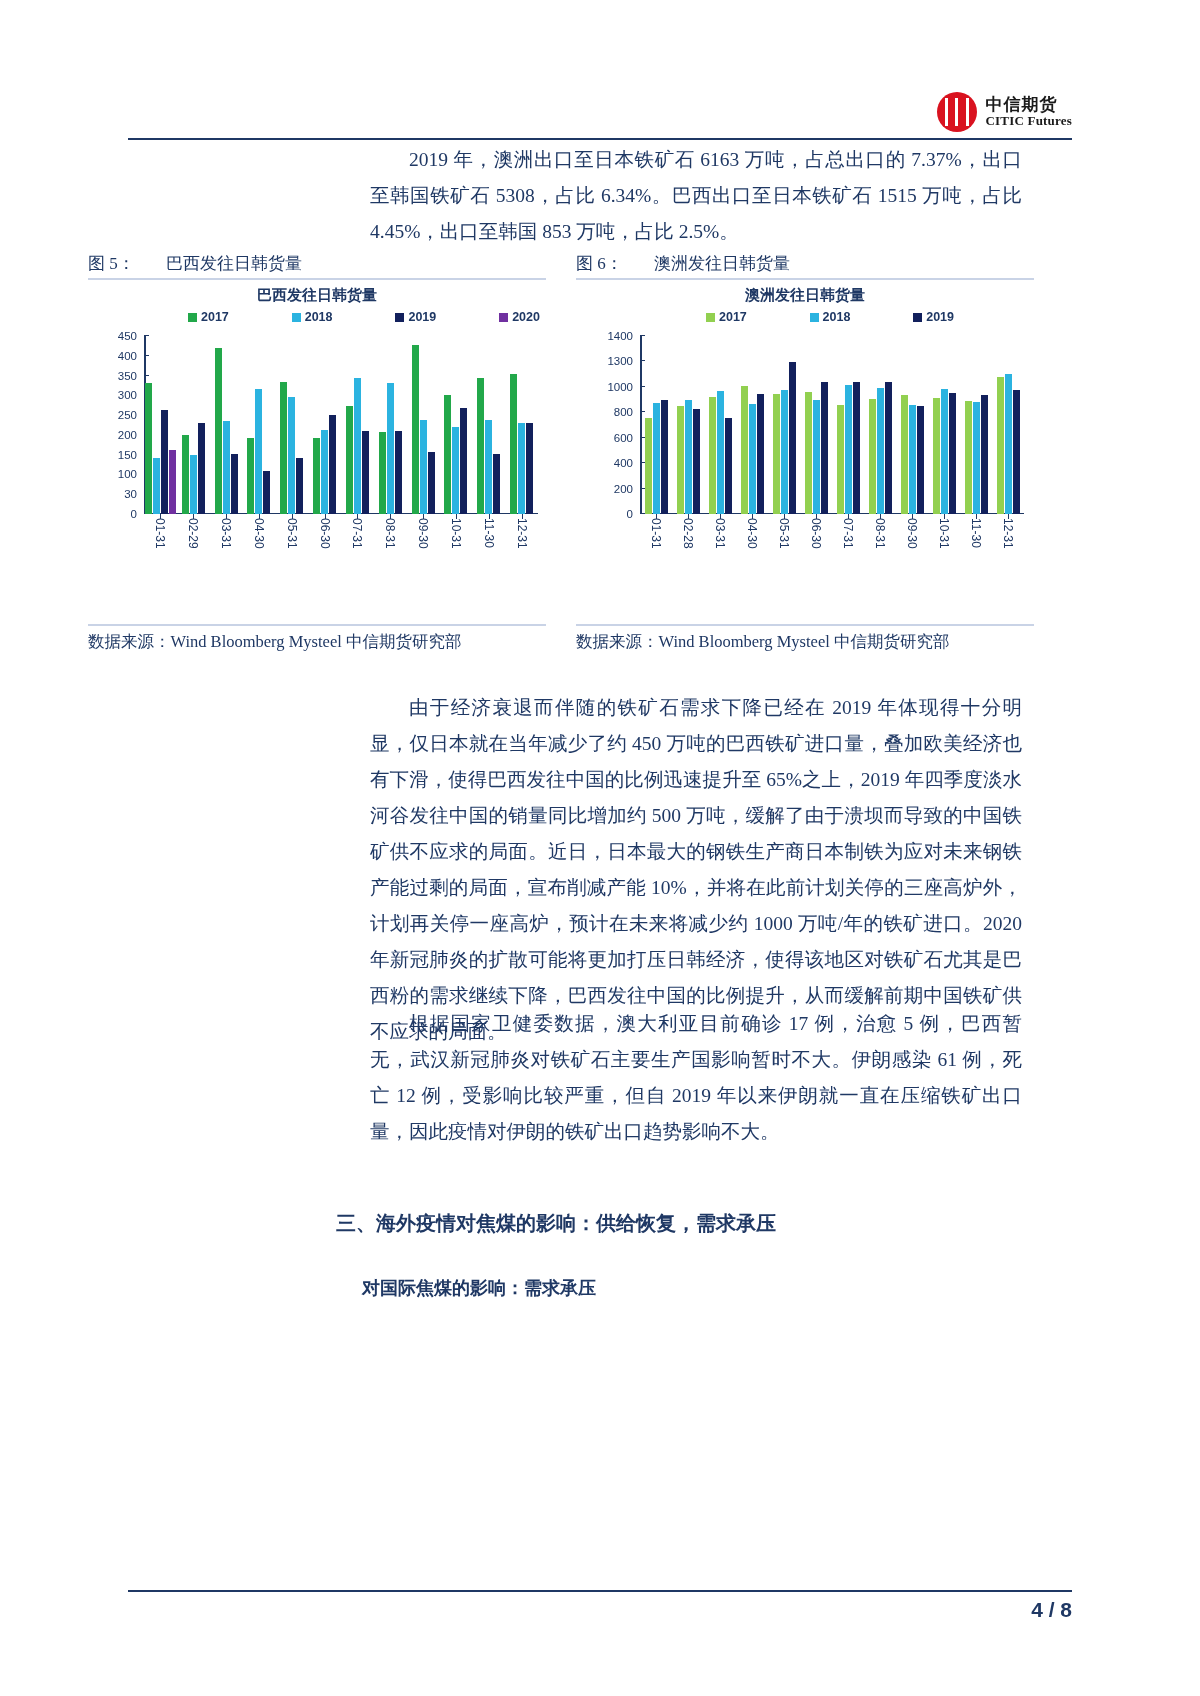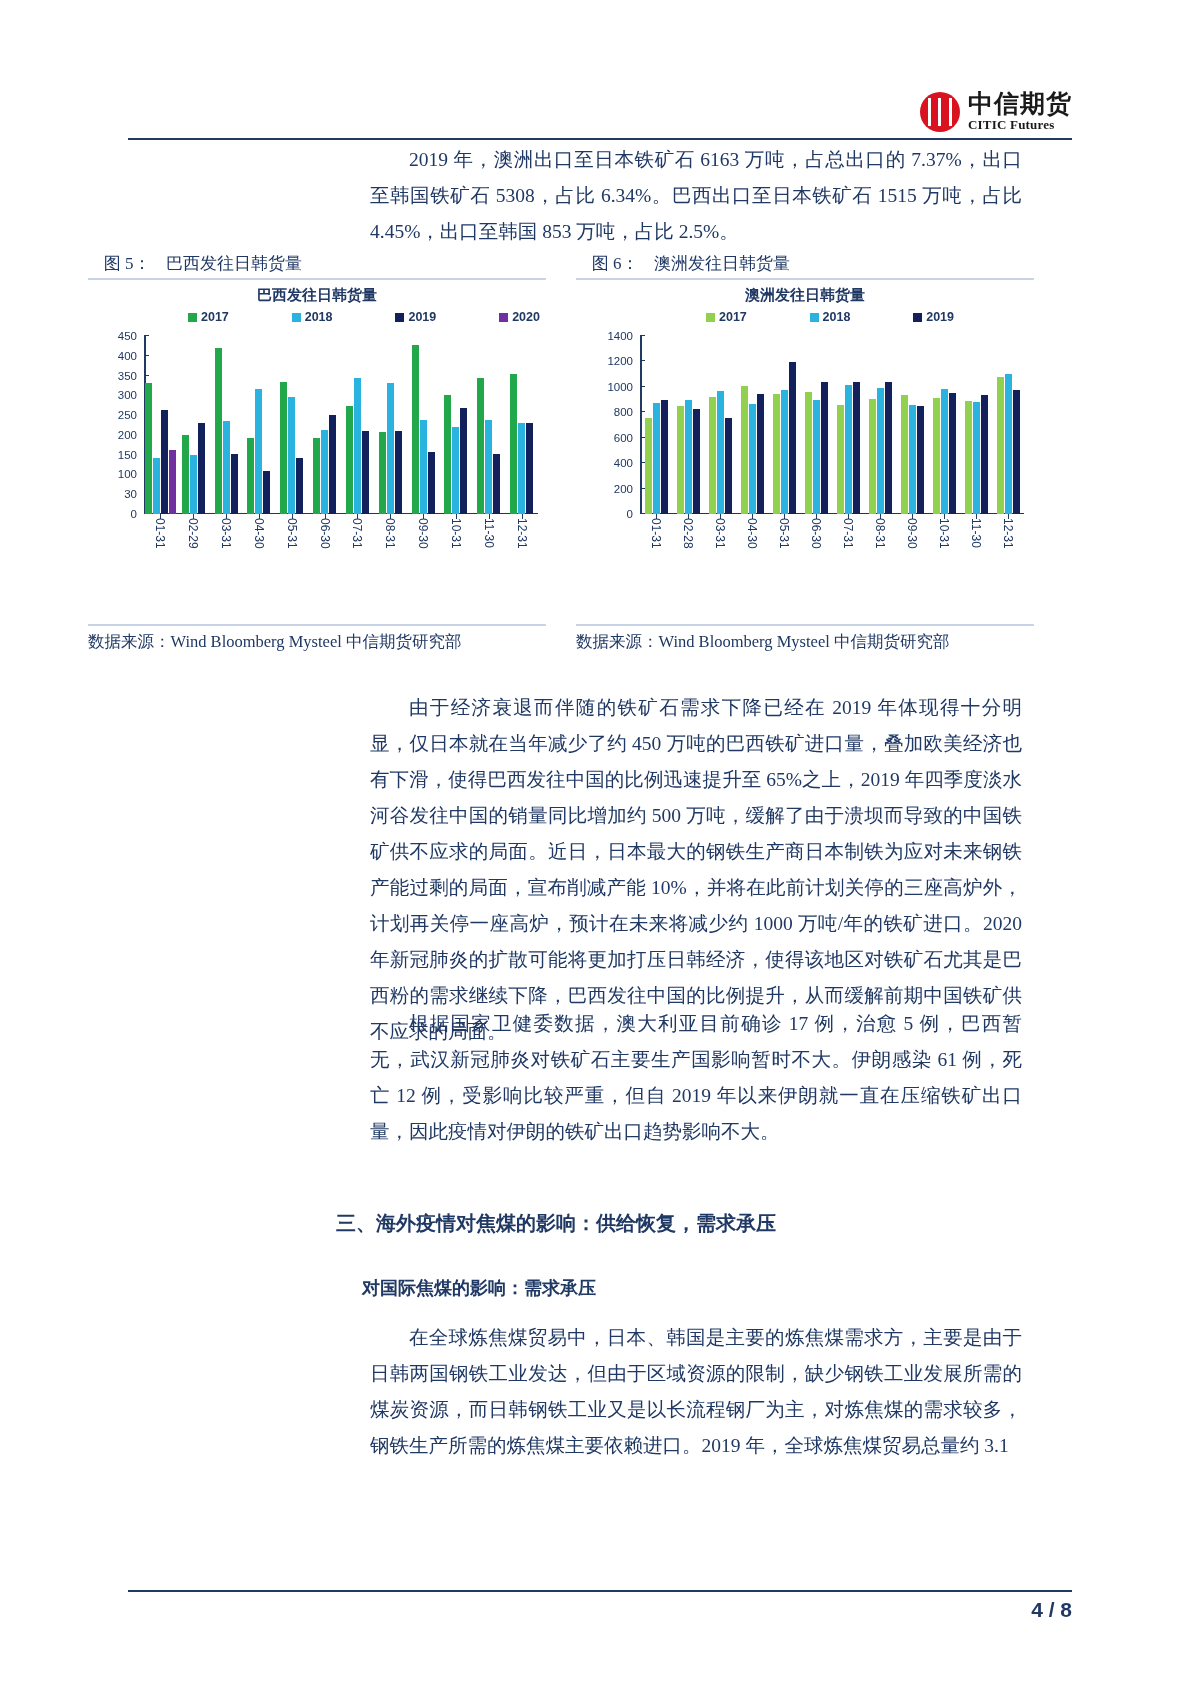--- a/index.html
+++ b/index.html
@@ -35,22 +35,22 @@
   }
   .logo-mark::before {
     content:""; position:absolute; left:8px; right:8px; top:6px; bottom:6px;
     border-left:3px solid #fff; border-right:3px solid #fff;
   }
   .logo-mark::after {
     content:""; position:absolute; left:18px; top:6px; width:3px; bottom:6px;
     background:#fff;
   }
   .logo-text-cn {
-    font-family:Liberation Serif, serif;
-    font-size:25px; font-weight:bold; color:#1a1a1a; line-height:1.05;
+    font-family:Liberation Sans, sans-serif;
+    font-size:17px; font-weight:bold; color:#1a1a1a; line-height:1.05;
     letter-spacing:1px;
   }
   .logo-text-en {
     font-family:Liberation Serif, serif;
     font-size:13px; font-weight:bold; color:#1a1a1a; line-height:1.1;
     letter-spacing:.2px;
   }
   .header-rule {
     position:absolute; left:128px; top:138px; width:944px;
     border-top:2px solid #1f3864;
@@ -73,21 +73,21 @@
     width:458px;
   }
   .fig-cap {
     height:30px;
     display:flex; align-items:center;
     font-size:17px;
     color:#1f3864;
     border-bottom:2px solid #c9d3e6;
     padding-bottom:2px;
   }
-  .fig-cap .num { width:78px;text-align:center; }
+  .fig-cap .num { width:78px; }
   .fig-body {
     height:344px;
     background:#ffffff;
     position:relative;
     overflow:hidden;
   }
   .fig-src {
     border-top:2px solid #c9d3e6;
     font-size:16.5px;
     padding-top:5px;
@@ -348,21 +348,21 @@
             <div class="ytick" style="bottom: 14.2857%;">200</div>
             <div class="ytickmark" style="bottom: 14.2857%;"></div>
             <div class="ytick" style="bottom: 28.5714%;">400</div>
             <div class="ytickmark" style="bottom: 28.5714%;"></div>
             <div class="ytick" style="bottom: 42.8571%;">600</div>
             <div class="ytickmark" style="bottom: 42.8571%;"></div>
             <div class="ytick" style="bottom: 57.1429%;">800</div>
             <div class="ytickmark" style="bottom: 57.1429%;"></div>
             <div class="ytick" style="bottom: 71.4286%;">1000</div>
             <div class="ytickmark" style="bottom: 71.4286%;"></div>
-            <div class="ytick" style="bottom: 85.7143%;">1200</div>
+            <div class="ytick" style="bottom: 85.7143%;">1300</div>
             <div class="ytickmark" style="bottom: 85.7143%;"></div>
             <div class="ytick" style="bottom: 100%;">1400</div>
             <div class="ytickmark" style="bottom: 100%;"></div>
             <div class="groups">
               <div class="group">
                 <div class="bar" title="2017 01-31: 755" style="height: 53.9286%; background: rgb(146, 208, 80);"></div>
                 <div class="bar" title="2018 01-31: 870" style="height: 62.1429%; background: rgb(43, 179, 224);"></div>
                 <div class="bar" title="2019 01-31: 896" style="height: 64%; background: rgb(18, 32, 92);"></div>
                 <div class="xtickmark"></div>
                 <div class="xlab">01-31</div>
@@ -452,18 +452,17 @@
   </div>
 
   <div class="para" style="left:370px; top:690px; width:652px;">由于经济衰退而伴随的铁矿石需求下降已经在 2019 年体现得十分明显，仅日本就在当年减少了约 450 万吨的巴西铁矿进口量，叠加欧美经济也有下滑，使得巴西发往中国的比例迅速提升至 65%之上，2019 年四季度淡水河谷发往中国的销量同比增加约 500 万吨，缓解了由于溃坝而导致的中国铁矿供不应求的局面。近日，日本最大的钢铁生产商日本制铁为应对未来钢铁产能过剩的局面，宣布削减产能 10%，并将在此前计划关停的三座高炉外，计划再关停一座高炉，预计在未来将减少约 1000 万吨/年的铁矿进口。2020 年新冠肺炎的扩散可能将更加打压日韩经济，使得该地区对铁矿石尤其是巴西粉的需求继续下降，巴西发往中国的比例提升，从而缓解前期中国铁矿供不应求的局面。</div>
 
   <div class="para" style="left:370px; top:1006px; width:652px;">根据国家卫健委数据，澳大利亚目前确诊 17 例，治愈 5 例，巴西暂无，武汉新冠肺炎对铁矿石主要生产国影响暂时不大。伊朗感染 61 例，死亡 12 例，受影响比较严重，但自 2019 年以来伊朗就一直在压缩铁矿出口量，因此疫情对伊朗的铁矿出口趋势影响不大。</div>
 
   <div class="h2" style="left:336px; top:1210px;">三、海外疫情对焦煤的影响：供给恢复，需求承压</div>
 
   <div class="h3" style="left:362px; top:1276px;">对国际焦煤的影响：需求承压</div>
 
-  <div class="para" style="left:370px; top:1320px; width:652px;">在全球炼焦煤贸易中，日本、韩国是主要的炼焦煤需求方，主要是由于日韩两国钢铁工业发达，但由于区域资源的限制，缺少钢铁工业发展所需的煤炭资源，而日韩钢铁工业又是以长流程钢厂为主，对炼焦煤的需求较多，钢铁生产所需的炼焦煤主要依赖进口。2019 年，全球炼焦煤贸易总量约 3.1</div>
 
   <div class="footer-rule"></div>
   <div class="footer-page">4 / 8</div>
 
 </div>
 
 </body></html>

